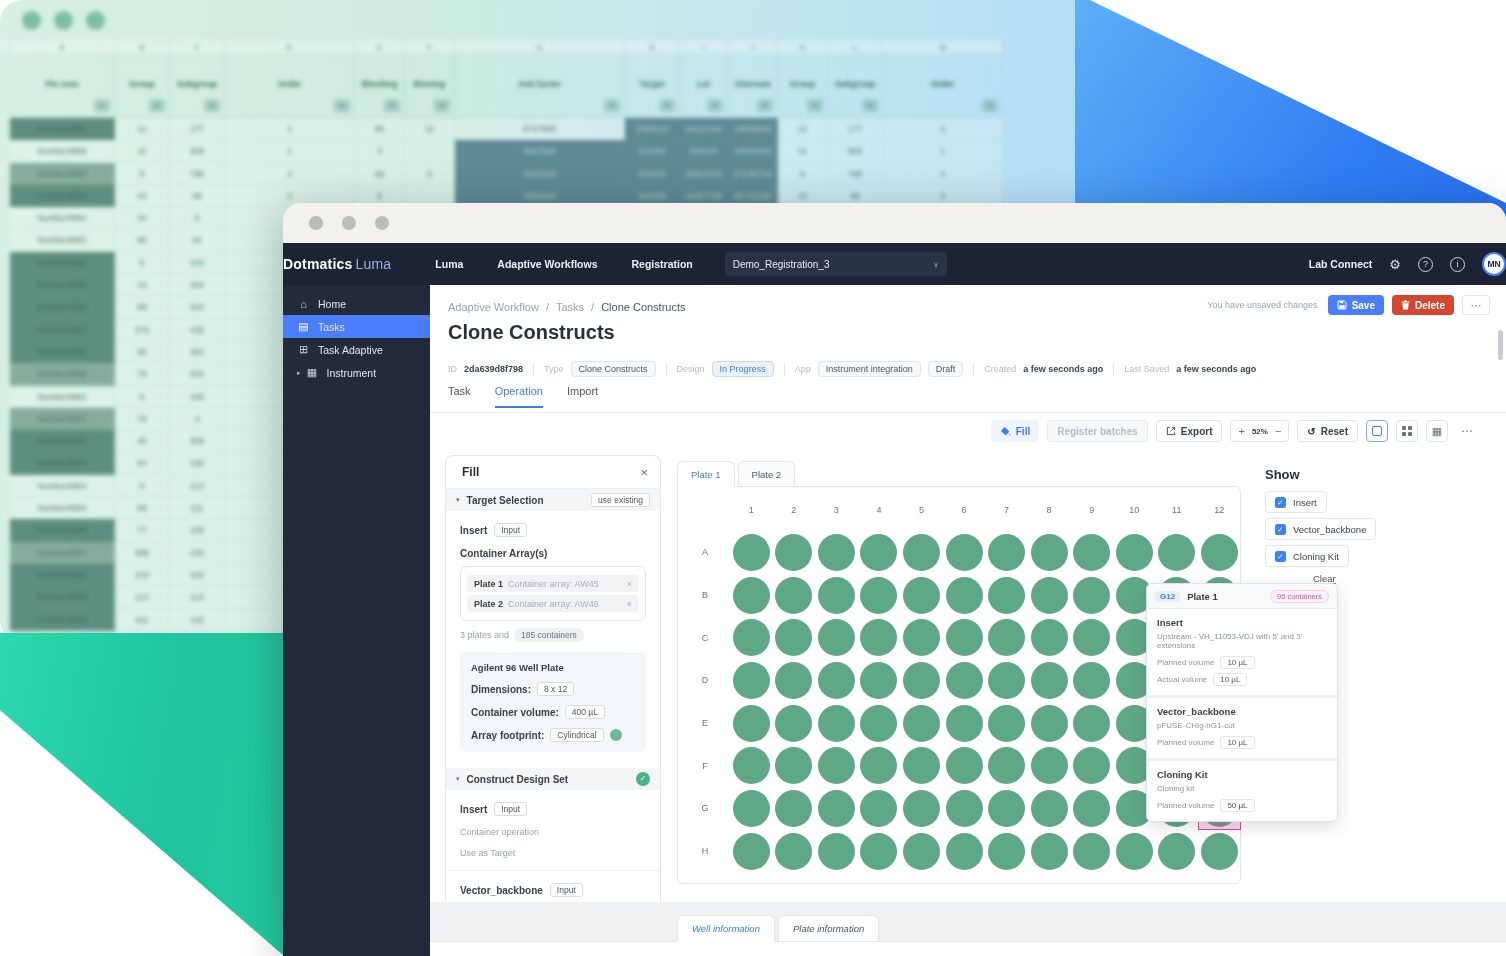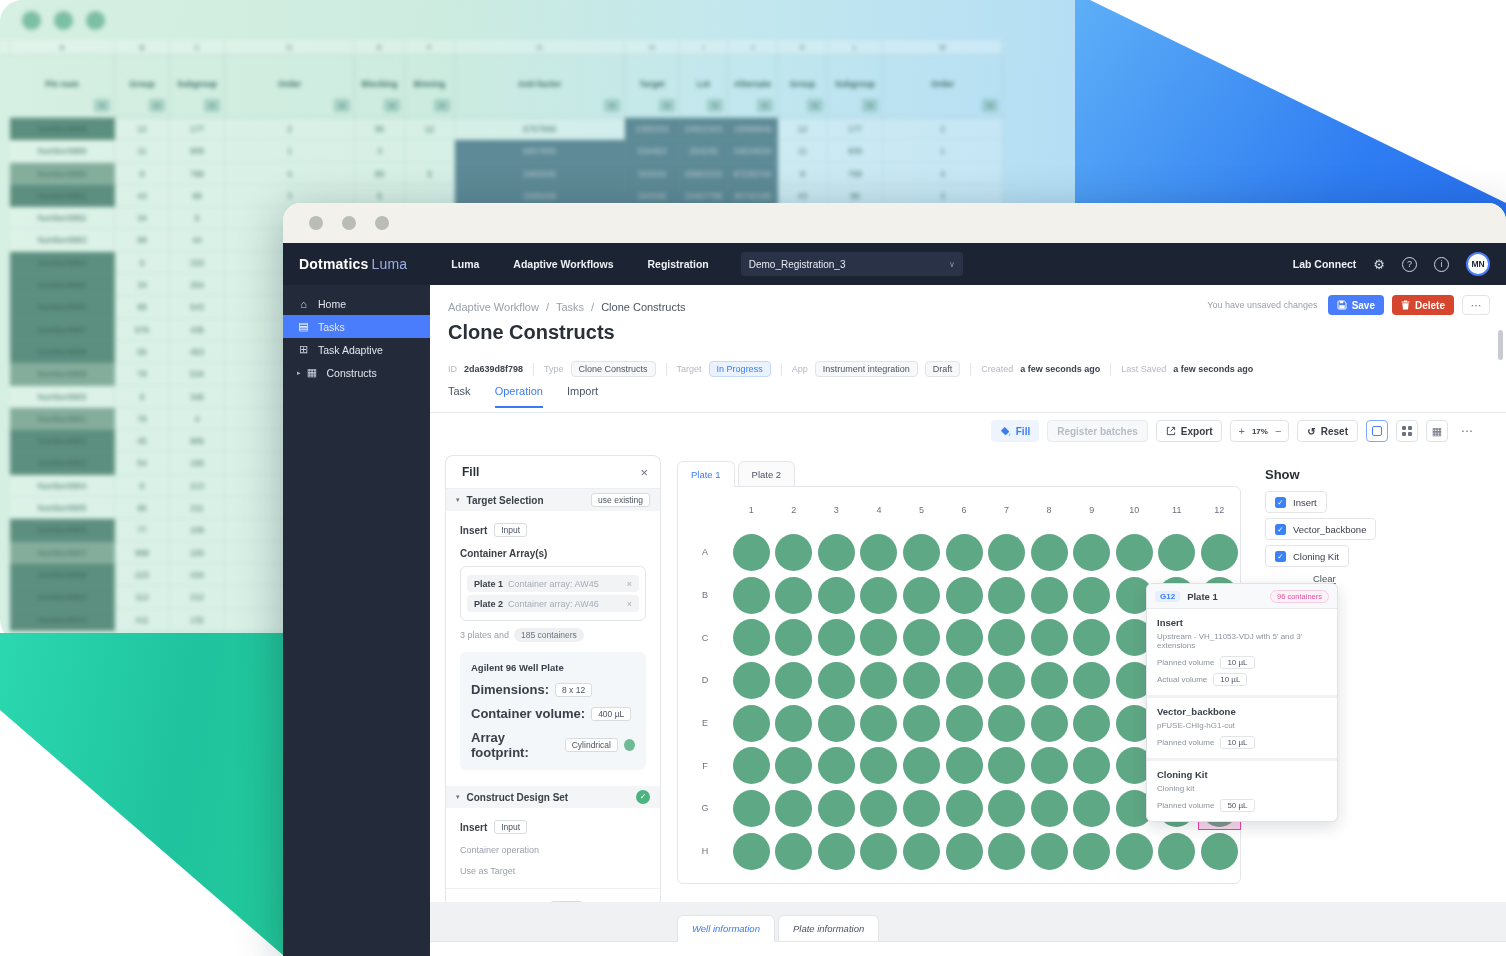--- a/index.html
+++ b/index.html
@@ -42,21 +42,21 @@
     clip-path:polygon(0 3px, 284px 3px, 284px 326px, 0 80px);
     background:linear-gradient(100deg,#2bd8b0 0%,#1fc39e 60%,#23ca9b 100%); }
 
   
   .app-window { position:absolute; left:283px; top:203px; width:1223px; height:753px;
     border-radius:18px 18px 0 0; overflow:hidden; background:#fff;
     box-shadow:0 10px 45px rgba(10,25,40,.30); }
   .win-titlebar { height:40px; background:#f2f1eb; display:flex; align-items:center; padding-left:26px; gap:19px; }
   .win-dot { width:14px; height:14px; border-radius:50%; background:#b9bdb3; }
 
-  .navbar { height:42px; background:#1c2433; display:flex; align-items:center; padding:0 16px; color:#eef1f5;justify-content:center; }
+  .navbar { height:42px; background:#1c2433; display:flex; align-items:center; padding:0 0; color:#eef1f5;justify-content:center; }
   .brand { font-size:14px; letter-spacing:.2px; white-space:nowrap; }
   .brand b { color:#fff; font-weight:bold; }
   .brand .luma { color:#9daee6; font-weight:normal; margin-left:3px; }
   .nav-links { display:flex; gap:34px; margin-left:44px; }
   .nav-link { font-size:10.5px; font-weight:bold; color:#eef1f5; cursor:pointer; white-space:nowrap; }
   .proj-select { margin-left:32px; width:222px; height:24px; background:#2a3248; border-radius:4px;
     display:flex; align-items:center; padding:0 8px; font-size:10px; color:#e8ebf2; }
   .proj-select .chev { margin-left:auto; color:#8f97a8; font-size:8px; }
   .nav-right { margin-left:auto; display:flex; align-items:center; gap:17px; }
   .nav-ico { width:15px; height:15px; border-radius:50%; color:#d6dae2; font-size:9px; line-height:13px;
@@ -139,21 +139,21 @@
     padding:0 7px; margin:3px 0; font-size:9px; }
   .arr-chip .pn { font-weight:bold; color:#3a4049; }
   .arr-chip .pv { color:#a7adb6; }
   .arr-chip .x { margin-left:auto; color:#a7adb6; font-size:9px; cursor:pointer; }
   .plates-summary { font-size:9px; color:#9aa1ab; display:flex; align-items:center; gap:5px; margin:6px 0 10px; }
   .pill-gray { background:#eef0f2; border-radius:8px; padding:2px 7px; color:#6b7280; font-size:8.5px; }
   .info-card { background:#f3f7fa; border-radius:6px; padding:10px 11px; margin-bottom:4px; }
   .info-card .icl { display:flex; align-items:center; gap:6px; margin-bottom:9px; }
   .info-card .icl:last-child { margin-bottom:0; }
   .ic-name { font-size:9.5px; font-weight:bold; color:#3a4049; }
-  .ic-lab { font-size:13px; font-weight:bold; color:#3a4049; }
+  .ic-lab { font-size:10px; font-weight:bold; color:#3a4049; }
   .green-dot { width:12px; height:12px; border-radius:50%; background:#6fbb96; }
   .fp-gray { font-size:9px; color:#9aa1ab; margin-bottom:11px; }
   .fp-div { height:1px; background:#eef0f2; margin:12px -14px; }
 
   
   .plate-tabs { position:absolute; left:247px; top:176px; display:flex; }
   .ptab { height:26px; padding:0 13px; display:flex; align-items:center; font-size:9.5px;
     border:1px solid #e3e5e8; border-radius:6px 6px 0 0; background:#fbfbfc; color:#4b5563;
     margin-right:3px; cursor:pointer; position:relative; z-index:2; }
   .ptab.active { background:#fff; color:#3b7cf6; border-bottom-color:#fff; }
@@ -701,21 +701,21 @@
         <span class="ic">▤</span>
         <span>Tasks</span>
       </div>
       <div class="side-item">
         <span class="ic">⊞</span>
         <span>Task Adaptive</span>
       </div>
       <div class="side-item">
         <span class="side-caret">▸</span>
         <span class="ic">▦</span>
-        <span>Constructs</span>
+        <span>Instrument</span>
       </div>
     </div>
 
     <div class="main">
       <div class="breadcrumb">
         <span>Adaptive Workflow</span>
         <span>/</span>
         <span>Tasks</span>
         <span>/</span>
         <span class="last">Clone Constructs</span>
@@ -742,21 +742,21 @@
 
       <div class="page-title">Clone Constructs</div>
 
       <div class="meta-row">
         <span class="m-label">ID</span>
         <span class="m-val">2da639d8f798</span>
         <span class="m-sep"></span>
         <span class="m-label">Type</span>
         <span class="chip">Clone Constructs</span>
         <span class="m-sep"></span>
-        <span class="m-label">Target</span>
+        <span class="m-label">Design</span>
         <span class="chip chip-blue">In Progress</span>
         <span class="m-sep"></span>
         <span class="m-label">App</span>
         <span class="chip">Instrument integration</span>
         <span class="chip">Draft</span>
         <span class="m-sep"></span>
         <span class="m-label">Created</span>
         <span class="m-val">a few seconds ago</span>
         <span class="m-sep"></span>
         <span class="m-label">Last Saved</span>
@@ -784,21 +784,21 @@
         <div class="tbtn">
           <svg width="10" height="10" viewBox="0 0 11 11" fill="none" stroke="#3a4049">
               <path d="M4 1.5H1.5v8h8V7"></path>
               <path d="M6.5 1.5h3v3"></path>
               <path d="M9.5 1.5L5 6"></path>
             </svg>
           <span>Export</span>
         </div>
         <div class="zoom-group">
           <span class="pm">+</span>
-          <span class="zoom-val">17%</span>
+          <span class="zoom-val">52%</span>
           <span class="pm">−</span>
         </div>
         <div class="tbtn">
           <span>↺</span>
           <span>Reset</span>
         </div>
         <div class="tbtn-ico sel">
             <span class="sq-outline"></span>
           </div>
         <div class="tbtn-ico">

